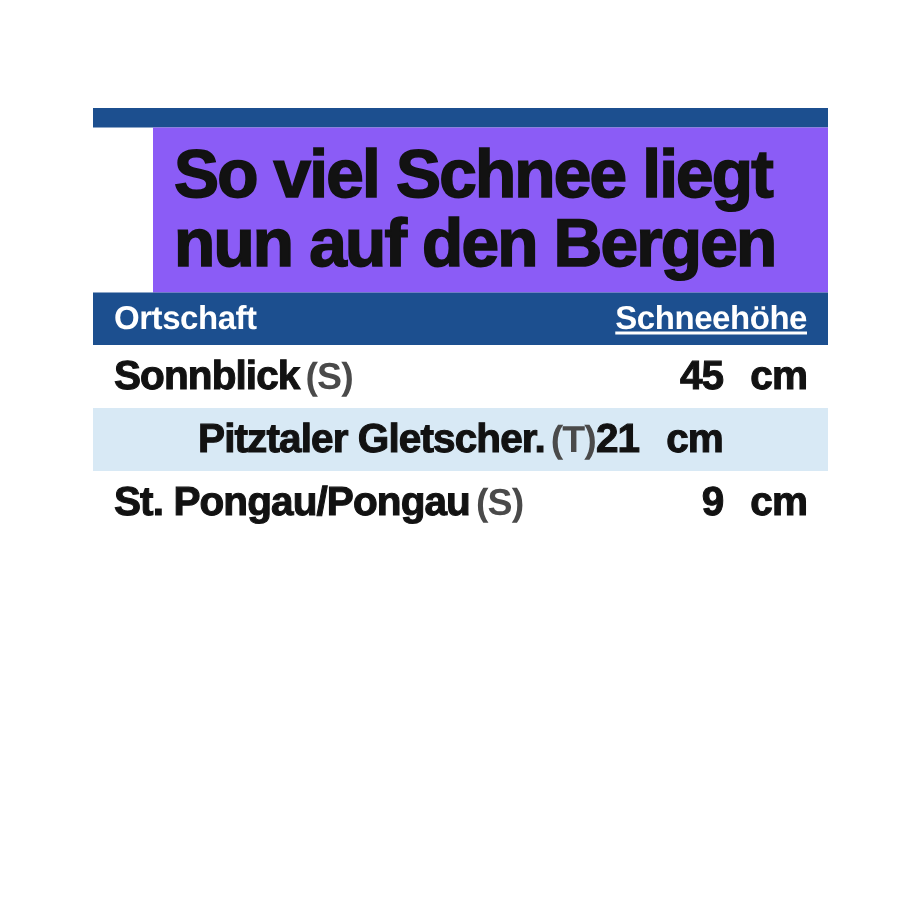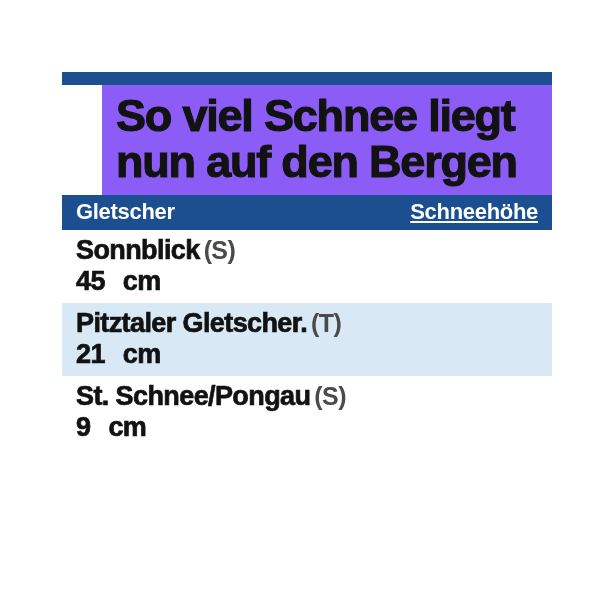--- a/index.html
+++ b/index.html
@@ -53,21 +53,20 @@
   .table-head .col-value { text-align: right; text-decoration: underline; }
   .row {
     display: flex;
     align-items: baseline;
     justify-content: space-between;
     padding: 5px 14px 6px 14px;
     font-weight: bold;
     font-size: 27px;
     color: #121212;
     letter-spacing: -0.6px;
-    flex-direction: column;
   }
   .row.odd { background: #ffffff; }
   .row.even { background: #d8e9f5; justify-content: center; }
   .row .place {
     white-space: nowrap;
     -webkit-text-stroke: 0.7px #121212;
   }
   .row .region {
     font-weight: bold;
     font-size: 25px;
@@ -89,21 +88,21 @@
 <div class="infographic">
 
   <div class="top-bar"></div>
 
   <div class="headline-box">
     <div class="headline">So viel Schnee liegt</div>
     <div class="headline">nun auf den Bergen</div>
   </div>
 
   <div class="table-head">
-    <span class="col-place">Gletscher</span>
+    <span class="col-place">Ortschaft</span>
     <span class="col-value">Schneehöhe</span>
   </div>
 
   <div class="row odd">
     <span class="place">
       <span>Sonnblick</span><span class="region">(S)</span>
     </span>
     <span class="value">
       <span>45</span><span class="unit">cm</span>
     </span>
@@ -115,20 +114,20 @@
     </span>
     <span class="value">
       <span>21</span><span class="unit">cm</span>
     </span>
   </div>
 
 
 
   <div class="row odd">
     <span class="place">
-      <span>St. Schnee/Pongau</span><span class="region">(S)</span>
+      <span>St. Pongau/Pongau</span><span class="region">(S)</span>
     </span>
     <span class="value">
       <span>9</span><span class="unit">cm</span>
     </span>
   </div>
 
 </div>
 
 </body></html>

